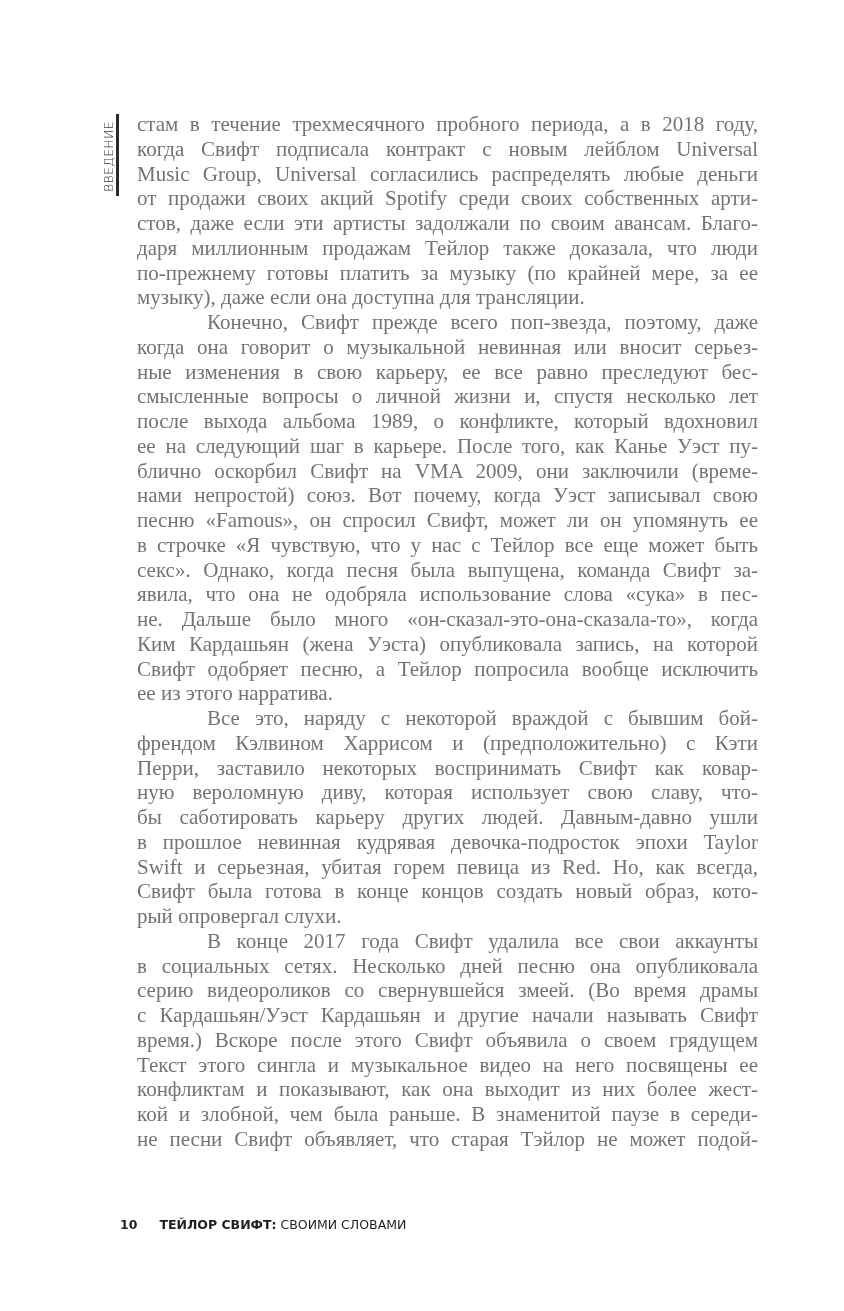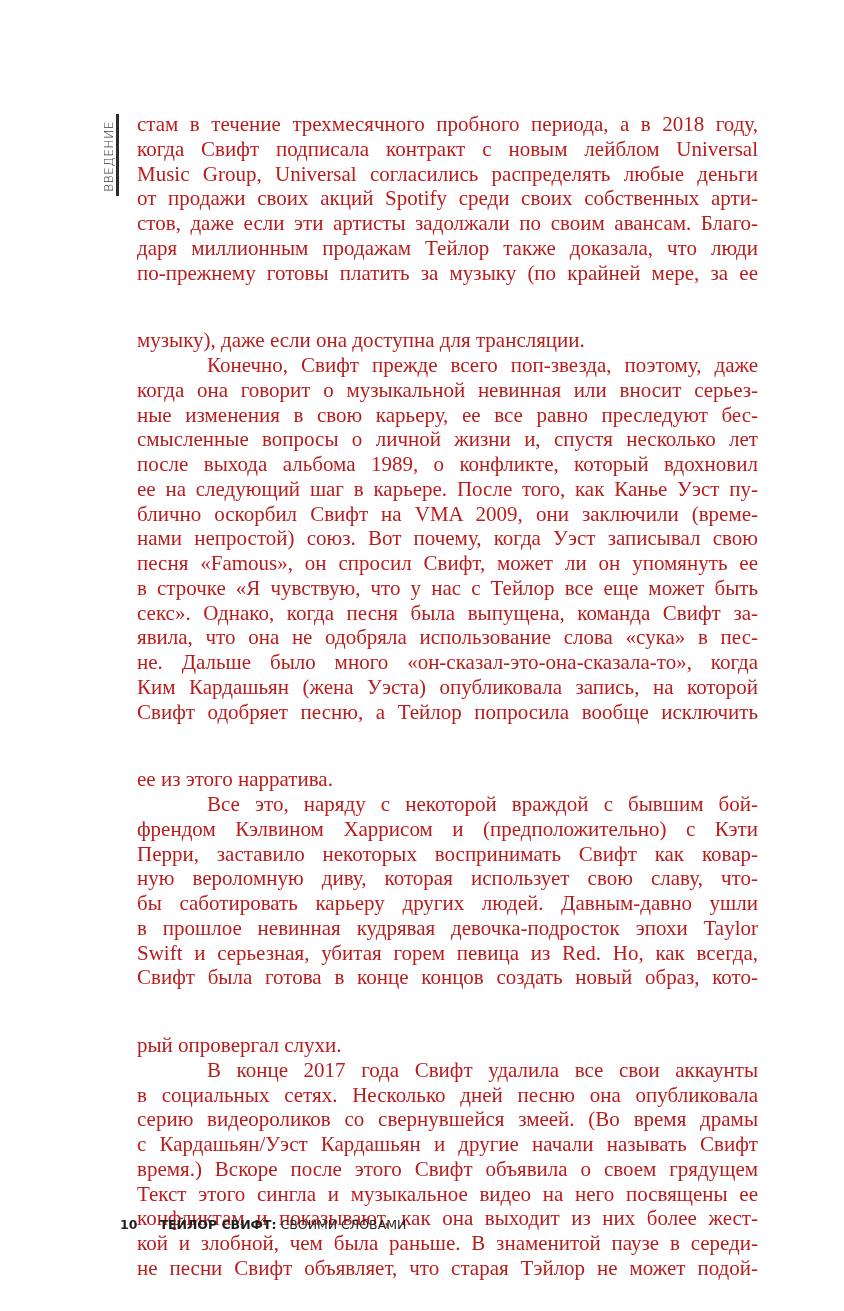--- a/index.html
+++ b/index.html
@@ -29,30 +29,30 @@
     background: #2a2a2a;
   }
 
   .body-text {
     position: absolute;
     left: 137px; top: 112px;
     width: 621px;
     font-family: "Liberation Serif", "DejaVu Serif", serif;
     font-size: 21px;
     line-height: 24.75px;
-    color: #b91c1c;
+    color: #737373;
   }
   .body-text p {
     margin: 0;
     text-align: justify;
     text-align-last: justify;
     hyphens: manual;
   }
   .body-text p .line { display: block; text-align: justify; text-align-last: justify; white-space: nowrap; }
-  .body-text p .line.last { text-align-last: left; margin-top: 43px; }
+  .body-text p .line.last { text-align-last: left; }
   .body-text p .line.indent { padding-left: 70px; }
 
   .footer {
     position: absolute;
     left: 120px; top: 1217px;
     font-family: "DejaVu Sans", sans-serif;
     font-size: 12.5px;
     color: #1e1e1e;
     white-space: nowrap;
   }
@@ -83,21 +83,21 @@
       </p>
       <p>
         <span class="line indent">Конечно, Свифт прежде всего поп-звезда, поэтому, даже</span>
         <span class="line">когда она говорит о музыкальной невинная или вносит серьез-</span>
         <span class="line">ные изменения в свою карьеру, ее все равно преследуют бес-</span>
         <span class="line">смысленные вопросы о личной жизни и, спустя несколько лет</span>
         <span class="line">после выхода альбома 1989, о конфликте, который вдохновил</span>
         <span class="line">ее на следующий шаг в карьере. После того, как Канье Уэст пу-</span>
         <span class="line">блично оскорбил Свифт на VMA 2009, они заключили (време-</span>
         <span class="line">нами непростой) союз. Вот почему, когда Уэст записывал свою</span>
-        <span class="line">песня «Famous», он спросил Свифт, может ли он упомянуть ее</span>
+        <span class="line">песню «Famous», он спросил Свифт, может ли он упомянуть ее</span>
         <span class="line">в строчке «Я чувствую, что у нас с Тейлор все еще может быть</span>
         <span class="line">секс». Однако, когда песня была выпущена, команда Свифт за-</span>
         <span class="line">явила, что она не одобряла использование слова «сука» в пес-</span>
         <span class="line">не. Дальше было много «он-сказал-это-она-сказала-то», когда</span>
         <span class="line">Ким Кардашьян (жена Уэста) опубликовала запись, на которой</span>
         <span class="line">Свифт одобряет песню, а Тейлор попросила вообще исключить</span>
         <span class="line last">ее из этого нарратива.</span>
       </p>
       <p>
         <span class="line indent">Все это, наряду с некоторой враждой с бывшим бой-</span>

